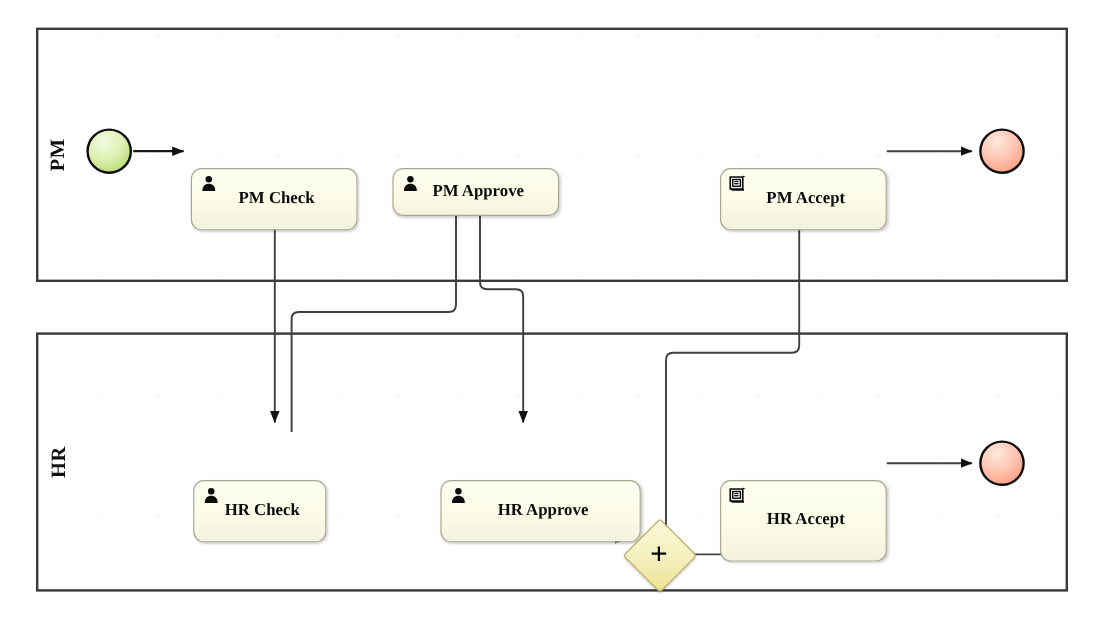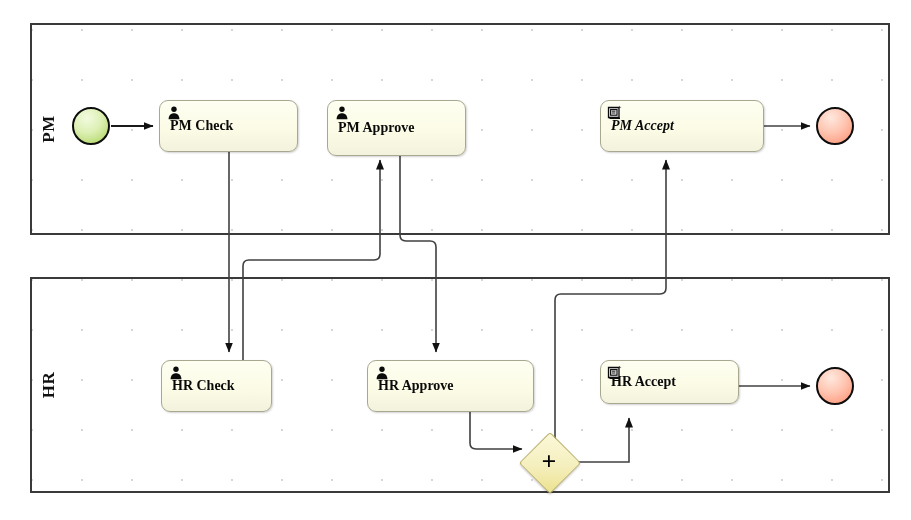--- a/index.html
+++ b/index.html
@@ -44,20 +44,22 @@
   }
   .task {
     position: absolute;
     box-sizing: border-box;
     border: 1.4px solid #a8a891;
     border-radius: 9px;
     background: linear-gradient(180deg, #fffff2 0%, #fbfbe6 55%, #f2f2dd 100%);
     box-shadow: 1px 1px 2px rgba(0,0,0,0.18);
     display: flex;
     align-items: center;
+    justify-content: center;
+    margin-top: 40px;
   }
   .task-label {
     font-size: 14px;
     font-weight: bold;
     color: #0a0a0a;
     text-align: center;
     line-height: 1.1;
     padding: 0 6px 0 10px;
   }
   .task-icon {
@@ -172,31 +174,31 @@
   <div class="task" id="task-pm-check" style="left: 159px; top: 100px; width: 139px; height: 52px;">
     <span class="task-icon">
       <svg viewBox="0 0 16 16" width="16" height="16">
           <circle cx="8" cy="4.3" r="2.7" fill="#0b0b0b"></circle>
           <path d="M2.6 14.2 C2.6 10.2 5.0 8.2 8 8.2 C11 8.2 13.4 10.2 13.4 14.2 Z" fill="#0b0b0b"></path>
         </svg>
     </span>
     <span class="task-label">PM Check</span>
   </div>
 
-  <div class="task" id="task-pm-approve" style="left: 327px; top: 100px; width: 139px; height: 56px;">
+  <div class="task" id="task-pm-approve" style="left: 327px; top: 100px; width: 139px; height: 40px;">
     <span class="task-icon">
       <svg viewBox="0 0 16 16" width="16" height="16">
           <circle cx="8" cy="4.3" r="2.7" fill="#0b0b0b"></circle>
           <path d="M2.6 14.2 C2.6 10.2 5.0 8.2 8 8.2 C11 8.2 13.4 10.2 13.4 14.2 Z" fill="#0b0b0b"></path>
         </svg>
     </span>
     <span class="task-label">PM Approve</span>
   </div>
 
-  <div class="task" id="task-pm-accept" style="left: 600px; top: 100px; width: 164px; height: 52px; font-style: italic;">
+  <div class="task" id="task-pm-accept" style="left: 600px; top: 100px; width: 139px; height: 52px;">
     <span class="task-icon">
       <svg viewBox="0 0 16 16" width="16" height="16">
         <path d="M1.5 2.5 H12 V12.5 H1.5 Z" fill="#e9e9e9" stroke="#0b0b0b" stroke-width="1.3"></path>
         <path d="M12 2.5 H14.5 L12 1.2 Z" fill="#0b0b0b"></path>
         <rect x="3.6" y="4.6" width="6.4" height="5.6" fill="none" stroke="#0b0b0b" stroke-width="1.1"></rect>
         <path d="M4.8 6.2 h3.6 M4.8 8.0 h3.6" stroke="#0b0b0b" stroke-width="0.9"></path>
         <path d="M1.5 12.5 H13 L13 14 H3 Z" fill="#0b0b0b"></path>
       </svg>
     </span>
     <span class="task-label">PM Accept</span>
@@ -215,21 +217,21 @@
   <div class="task" id="task-hr-approve" style="left: 367px; top: 360px; width: 167px; height: 52px;">
     <span class="task-icon">
       <svg viewBox="0 0 16 16" width="16" height="16">
           <circle cx="8" cy="4.3" r="2.7" fill="#0b0b0b"></circle>
           <path d="M2.6 14.2 C2.6 10.2 5.0 8.2 8 8.2 C11 8.2 13.4 10.2 13.4 14.2 Z" fill="#0b0b0b"></path>
         </svg>
     </span>
     <span class="task-label">HR Approve</span>
   </div>
 
-  <div class="task" id="task-hr-accept" style="left: 600px; top: 360px; width: 139px; height: 44px;">
+  <div class="task" id="task-hr-accept" style="left: 600px; top: 360px; width: 139px; height: 68px;">
     <span class="task-icon">
       <svg viewBox="0 0 16 16" width="16" height="16">
         <path d="M1.5 2.5 H12 V12.5 H1.5 Z" fill="#e9e9e9" stroke="#0b0b0b" stroke-width="1.3"></path>
         <path d="M12 2.5 H14.5 L12 1.2 Z" fill="#0b0b0b"></path>
         <rect x="3.6" y="4.6" width="6.4" height="5.6" fill="none" stroke="#0b0b0b" stroke-width="1.1"></rect>
         <path d="M4.8 6.2 h3.6 M4.8 8.0 h3.6" stroke="#0b0b0b" stroke-width="0.9"></path>
         <path d="M1.5 12.5 H13 L13 14 H3 Z" fill="#0b0b0b"></path>
       </svg>
     </span>
     <span class="task-label">HR Accept</span>

